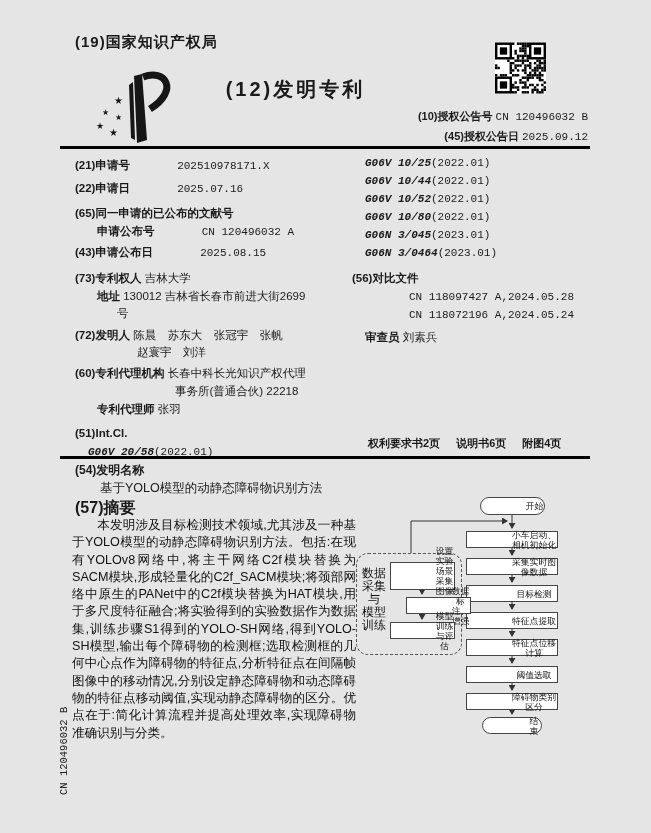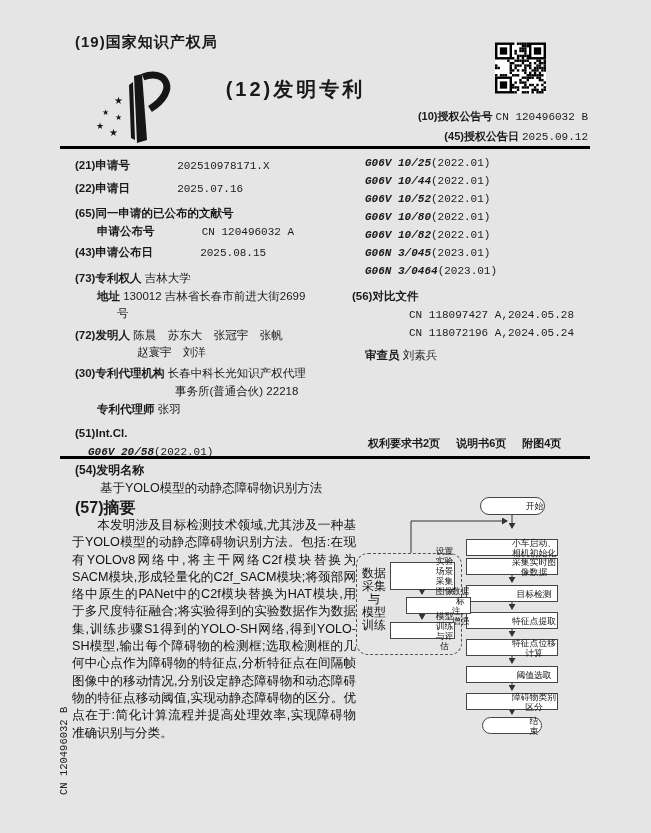--- a/index.html
+++ b/index.html
@@ -240,32 +240,31 @@
       <div class="bl mt6"><span class="lbl">(21)申请号</span> <span class="val">202510978171.X</span></div>
       <div class="bl mt8"><span class="lbl">(22)申请日</span> <span class="val">2025.07.16</span></div>
       <div class="bl mt10"><span class="lbl">(65)同一申请的已公布的文献号</span></div>
       <div class="bl ind1 mt4"><span class="lbl">申请公布号</span> <span class="val">CN 120496032 A</span></div>
       <div class="bl mt6"><span class="lbl">(43)申请公布日</span> <span class="val">2025.08.15</span></div>
       <div class="bl mt11"><span class="lbl">(73)专利权人</span> <span>吉林大学</span></div>
       <div class="bl ind1 mt4"><span class="lbl">地址</span> <span>130012 吉林省长春市前进大街2699</span></div>
       <div class="bl ind2 mt3"><span>号</span></div>
       <div class="bl mt8"><span class="lbl">(72)发明人</span> <span>陈晨　苏东大　张冠宇　张帆</span></div>
       <div class="bl ind3 mt3"><span>赵寰宇　刘洋</span></div>
-      <div class="bl mt7"><span class="lbl">(30)专利代理机构</span> <span>长春中科长光知识产权代理</span></div>
+      <div class="bl mt7"><span class="lbl">(60)专利代理机构</span> <span>长春中科长光知识产权代理</span></div>
       <div class="bl ind4 mt4"><span>事务所(普通合伙) 22218</span></div>
       <div class="bl ind1 mt4"><span class="lbl">专利代理师</span> <span>张羽</span></div>
       <div class="bl mt10"><span class="lbl">(51)Int.Cl.</span></div>
       <div class="bl indc mt4"><span class="ipc">G06V 20/58</span><span class="ipc-year">(2022.01)</span></div>
     </div>
     <div class="col-r">
       <div class="bl indc mt3"><span class="ipc">G06V 10/25</span><span class="ipc-year">(2022.01)</span></div>
       <div class="bl indc mt3"><span class="ipc">G06V 10/44</span><span class="ipc-year">(2022.01)</span></div>
       <div class="bl indc mt3"><span class="ipc">G06V 10/52</span><span class="ipc-year">(2022.01)</span></div>
       <div class="bl indc mt3"><span class="ipc">G06V 10/80</span><span class="ipc-year">(2022.01)</span></div>
-      <div class="bl indc mt3"><span class="ipc">G06V 10/82</span><span class="ipc-year">(2022.01)</span></div>
       <div class="bl indc mt3"><span class="ipc">G06N 3/045</span><span class="ipc-year">(2023.01)</span></div>
       <div class="bl indc mt3"><span class="ipc">G06N 3/0464</span><span class="ipc-year">(2023.01)</span></div>
       <div class="bl mt11"><span class="lbl">(56)对比文件</span></div>
       <div class="bl indc mt4"><span class="val">CN 118097427 A,2024.05.28</span></div>
       <div class="bl indc mt3"><span class="val">CN 118072196 A,2024.05.24</span></div>
       <div class="bl indc mt8"><span class="lbl">审查员</span> <span>刘素兵</span></div>
     </div>
   </div>
 
   <div class="pages-note">
@@ -293,21 +292,21 @@
       <path d="M162 115 L162 122" stroke="#333" fill="none" marker-end="url(#arr)"></path>
       <path d="M162 142 L162 149" stroke="#333" fill="none" marker-end="url(#arr)"></path>
       <path d="M162 169 L162 176" stroke="#333" fill="none" marker-end="url(#arr)"></path>
       <path d="M162 196 L162 203" stroke="#333" fill="none" marker-end="url(#arr)"></path>
       <path d="M162 223 L162 227" stroke="#333" fill="none" marker-end="url(#arr)"></path>
       <path d="M72 103 L72 107" stroke="#333" fill="none" marker-end="url(#arr)"></path>
       <path d="M72 127 L72 132" stroke="#333" fill="none" marker-end="url(#arr)"></path>
     </svg>
 
     <div class="fbox oval" style="left:130px; top:10px; width:65px; height:18px;">开始</div>
-    <div class="fbox" style="left:116px; top:52px; width:92px; height:17px;">小车启动、相机初始化</div>
+    <div class="fbox" style="left:116px; top:44px; width:92px; height:17px;">小车启动、相机初始化</div>
     <div class="fbox" style="left:116px; top:71px; width:92px; height:17px;">采集实时图像数据</div>
     <div class="fbox" style="left:116px; top:98px; width:92px; height:17px;">目标检测</div>
     <div class="fbox" style="left:116px; top:125px; width:92px; height:17px;">特征点提取</div>
     <div class="fbox" style="left:116px; top:152px; width:92px; height:17px;">特征点位移计算</div>
     <div class="fbox" style="left:116px; top:179px; width:92px; height:17px;">阈值选取</div>
     <div class="fbox" style="left:116px; top:206px; width:92px; height:17px;">障碍物类别区分</div>
     <div class="fbox oval" style="left:132px; top:230px; width:60px; height:17px;">结束</div>
 
     <div class="dashed-group"></div>
     <div class="group-label">数据

